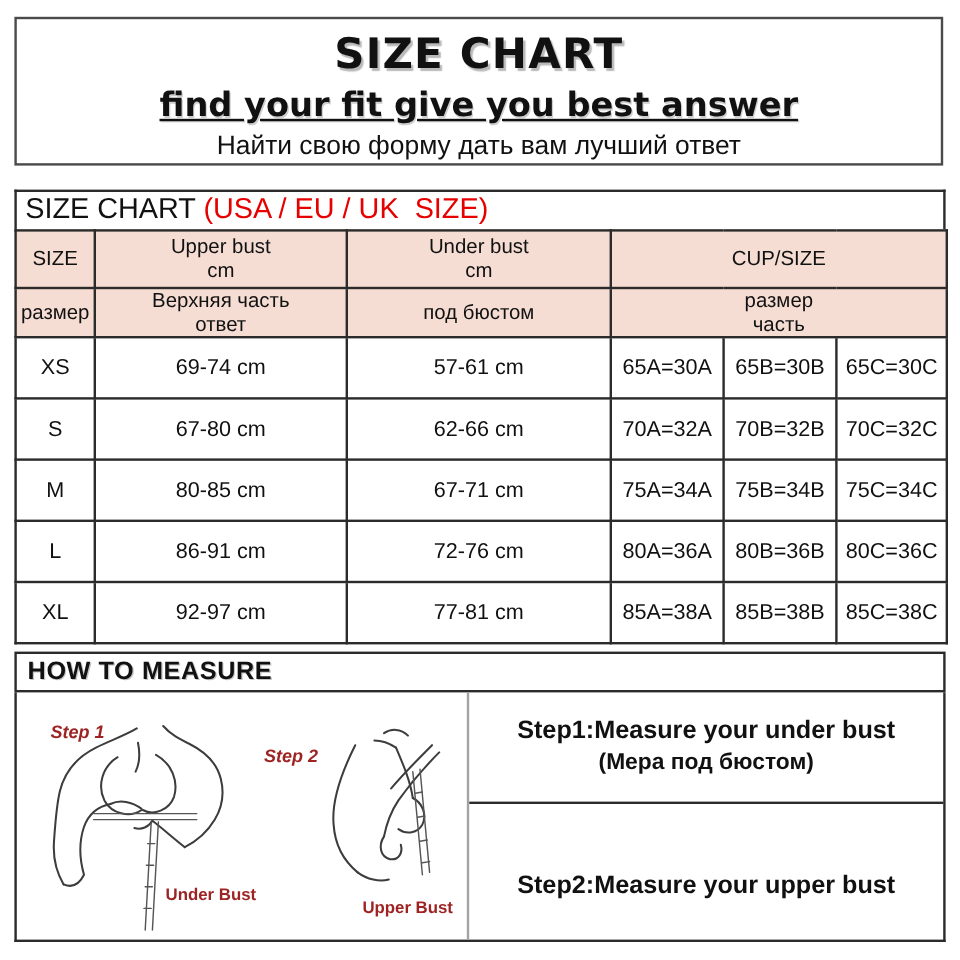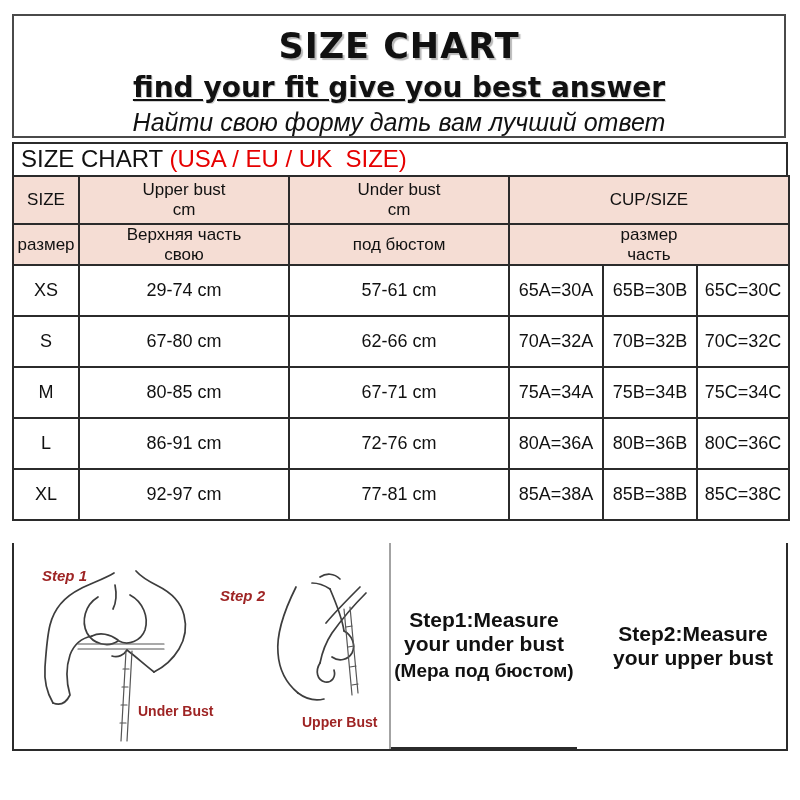--- a/index.html
+++ b/index.html
@@ -17,23 +17,23 @@
     margin-top:10px;font-size:35px;font-weight:bold;letter-spacing:1px;
     font-family:"DejaVu Sans","Liberation Sans",sans-serif;
     text-shadow:2px 2px 1px #b9b9b9;
   }
   .sub-title{
     margin-top:5px;font-size:28px;font-weight:bold;
     font-family:"DejaVu Sans","Liberation Sans",sans-serif;
     text-shadow:1px 1px 0 #cfcfcf;
     text-decoration:underline;
   }
-  .sub-title-ru{margin-top:4px;font-size:25px;font-style:italic;}
-  
-  .chart-section{position:absolute;left:12px;top:142px;width:776px;}
+  .sub-title-ru{margin-top:4px;font-size:22px;}
+  
+  .chart-section{position:absolute;left:12px;top:158px;width:776px;}
   .chart-heading{
     box-sizing:border-box;width:776px;height:33px;border:2px solid #2b2b2b;border-bottom:none;
     font-size:24px;line-height:30px;padding-left:7px;white-space:pre;
   }
   .chart-heading .red{color:#e60000;}
   table.size-table{border-collapse:collapse;table-layout:fixed;width:776px;}
   table.size-table td{
     border:2px solid #2b2b2b;text-align:center;vertical-align:middle;
     font-size:18px;padding:0;line-height:1.15;
   }
@@ -48,21 +48,21 @@
     font-size:21px;font-weight:bold;line-height:30px;padding-left:9px;
     letter-spacing:.5px;text-shadow:1px 1px 0 #c4c4c4;
   }
   .measure-body{
     box-sizing:border-box;width:776px;height:208px;border:2px solid #2b2b2b;border-top:none;
     display:flex;
   }
   .measure-figures{
     position:relative;width:377px;border-right:2px solid #a3a3a3;box-sizing:border-box;
   }
-  .measure-steps{flex:1;display:flex;flex-direction:row;gap:23px;}
+  .measure-steps{flex:1;display:flex;flex-direction:column;gap:23px;}
   .measure-step-cell{
     flex:1;display:flex;flex-direction:column;justify-content:center;align-items:center;
     text-align:center;gap:4px;
   }
   .measure-step-cell.first{border-bottom:2px solid #2b2b2b;}
   .step-text{font-size:21px;font-weight:bold;}
   .step-text-ru{font-size:19px;font-weight:600;}
   
   .fig-stroke{fill:none;stroke:#3d3d3d;stroke-width:1.7;stroke-linecap:round;stroke-linejoin:round;}
   .fig-tape{fill:none;stroke:#555;stroke-width:1.2;stroke-linecap:round;}
@@ -102,31 +102,31 @@
       <td>
         <div>Under bust</div>
         <div>cm</div>
       </td>
       <td colspan="3">CUP/SIZE</td>
     </tr>
     <tr class="hdr hdr-ru">
       <td>размер</td>
       <td>
         <div>Верхняя часть</div>
-        <div>свою</div>
+        <div>ответ</div>
       </td>
       <td>под бюстом</td>
       <td colspan="3">
         <div>размер</div>
         <div>часть</div>
       </td>
     </tr>
     <tr class="data-row">
       <td>XS</td>
-      <td>29-74 cm</td>
+      <td>69-74 cm</td>
       <td>57-61 cm</td>
       <td>65A=30A</td>
       <td>65B=30B</td>
       <td>65C=30C</td>
     </tr>
     <tr class="data-row">
       <td>S</td>
       <td>67-80 cm</td>
       <td>62-66 cm</td>
       <td>70A=32A</td>
@@ -155,20 +155,21 @@
       <td>77-81 cm</td>
       <td>85A=38A</td>
       <td>85B=38B</td>
       <td>85C=38C</td>
     </tr>
   </tbody>
     </table>
 </div>
 
 <div class="measure-section">
+  <div class="measure-title">HOW TO MEASURE</div>
   <div class="measure-body">
 
     <div class="measure-figures">
       <svg width="375" height="206" viewBox="0 0 375 206">
 
         <g>
           <path class="fig-stroke" d="M100,30 C90,36 78,40 66,46 C50,54 40,66 36,82 C33,94 32,110 31,124 C30,138 33,150 39,160"></path>
           <path class="fig-stroke" d="M39,160 C46,163 52,160 56,152 C52,138 52,124 56,112 C60,101 68,95 78,93"></path>
           <path class="fig-stroke" d="M122,28 C128,35 136,39 144,43 C158,50 167,60 170,72 C173,84 171,96 165,106 C159,116 150,124 140,129"></path>
           <path class="fig-stroke" d="M140,129 C131,122 121,113 113,107"></path>

